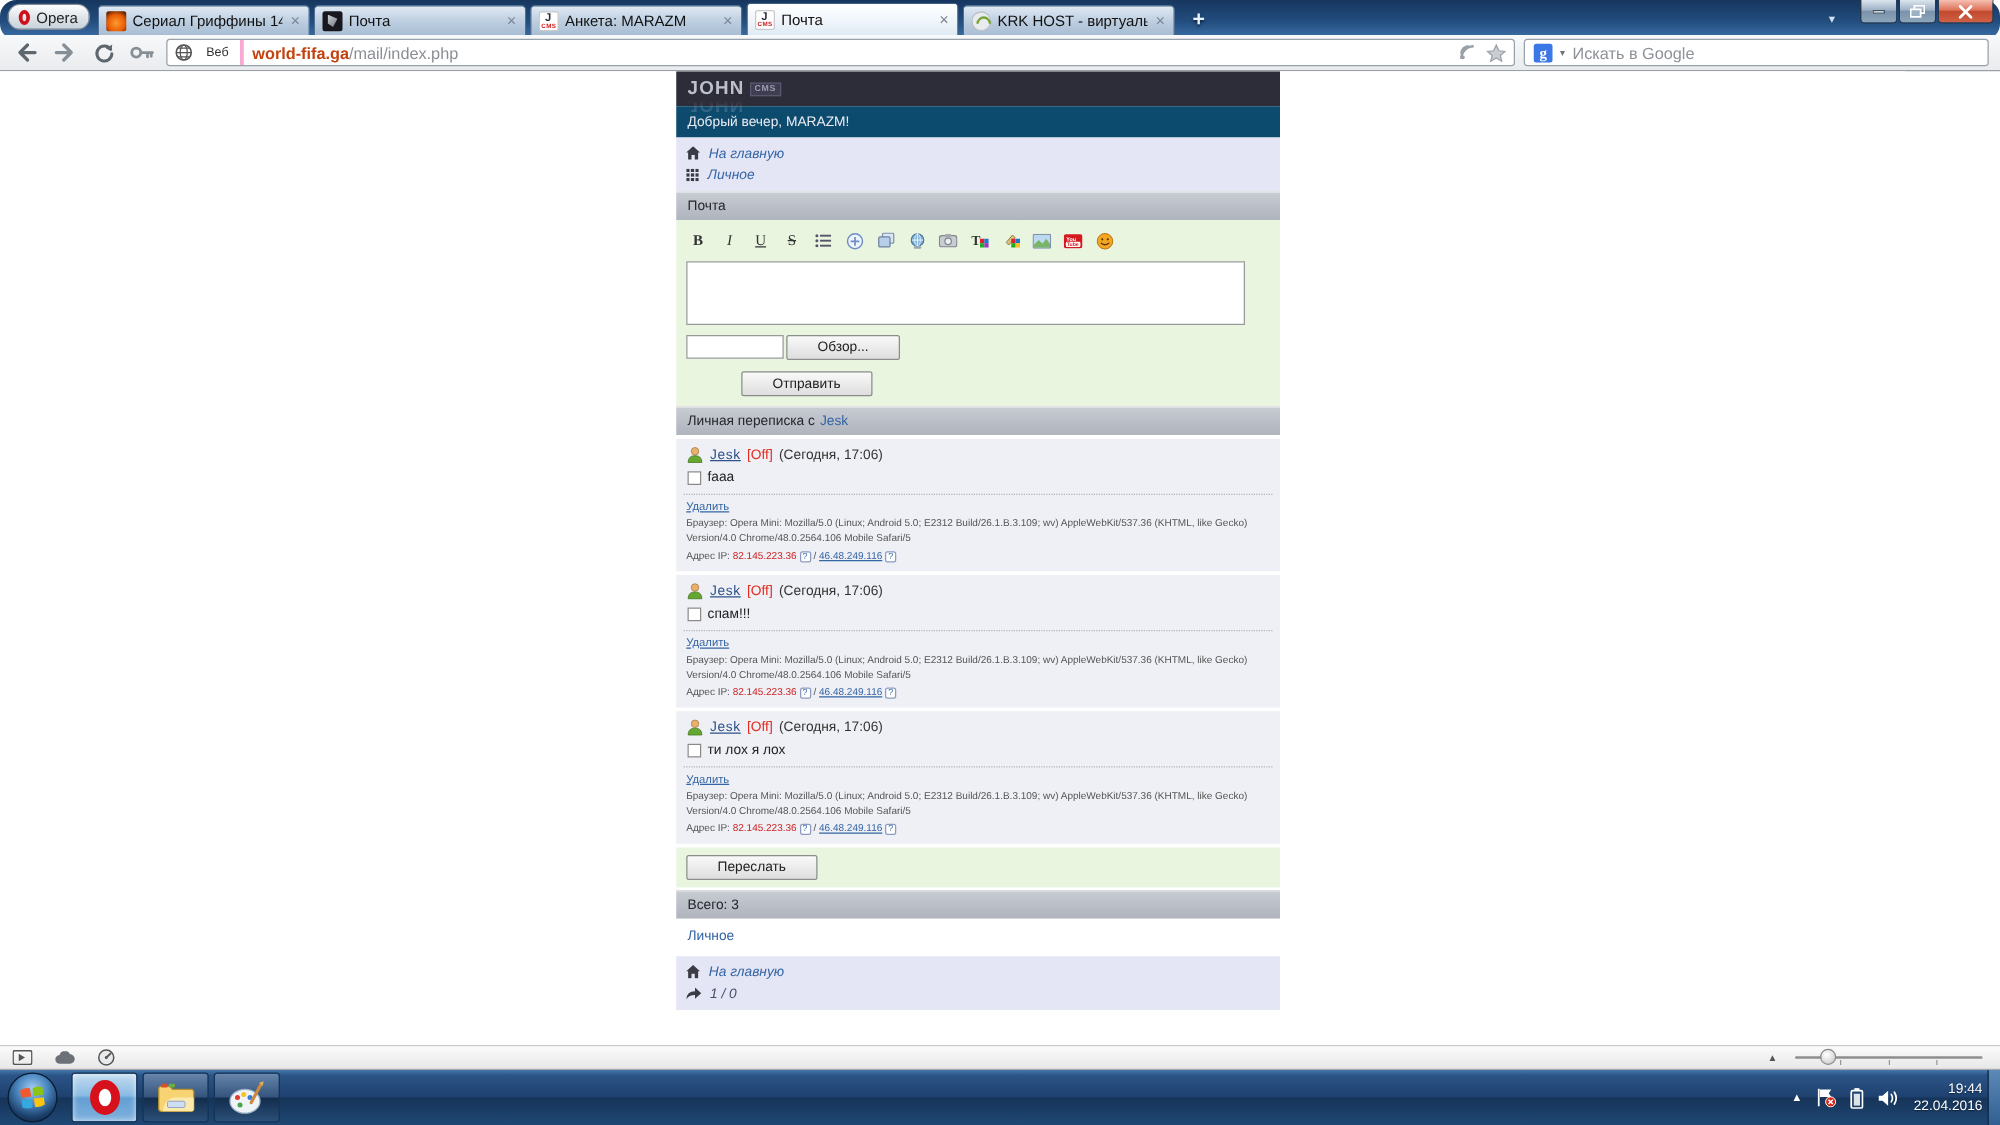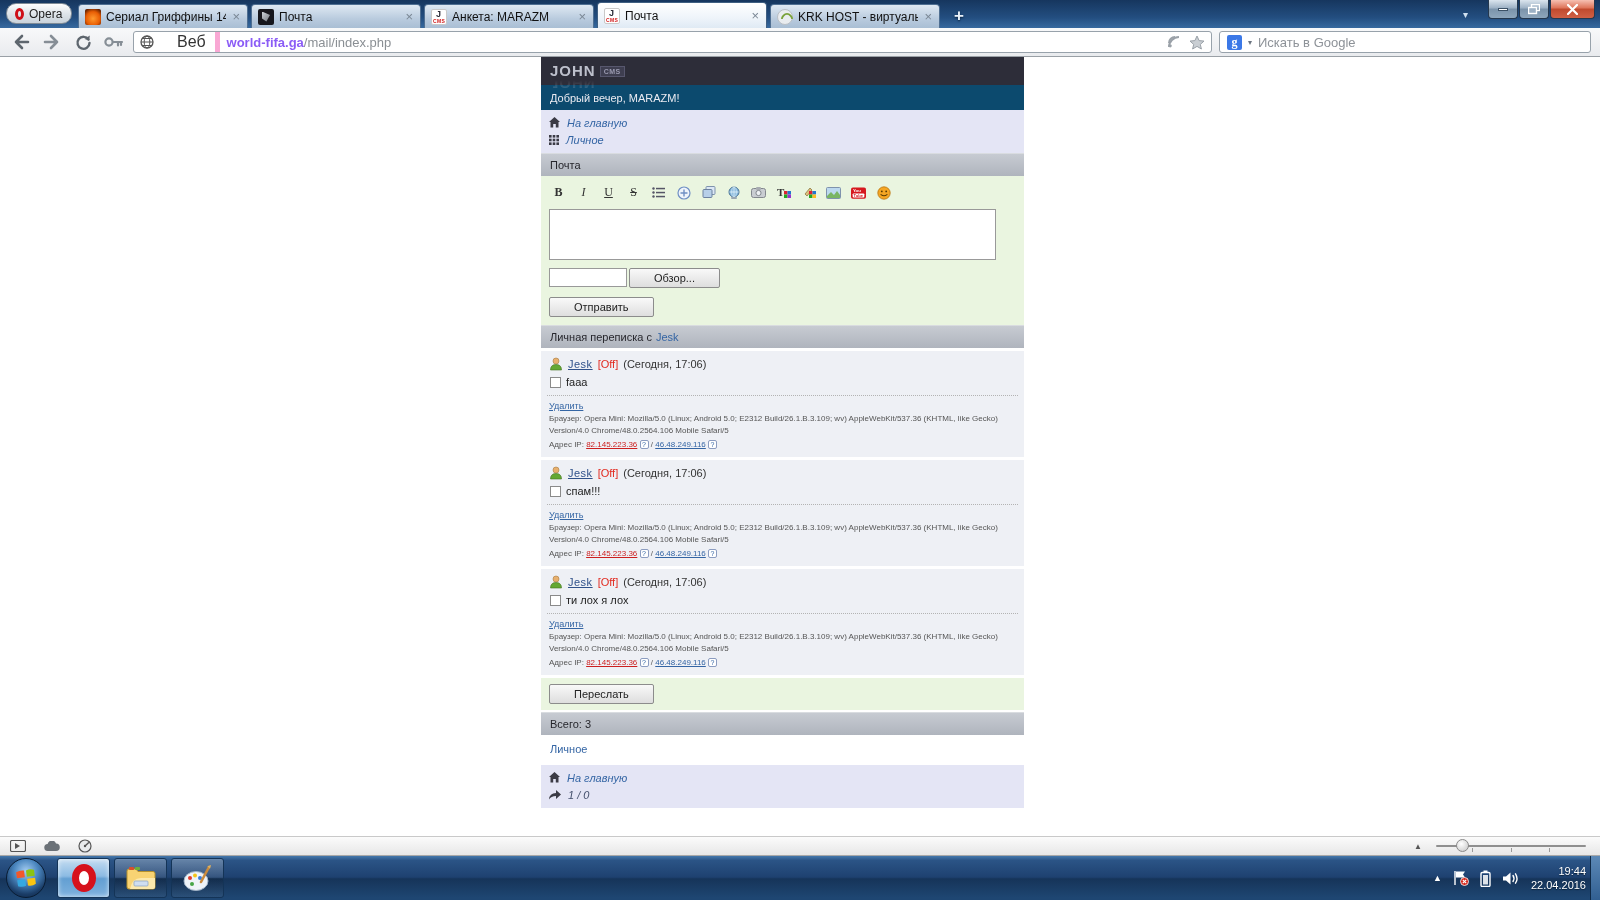--- a/index.html
+++ b/index.html
@@ -2,21 +2,21 @@
 <html><head>
 <meta charset="utf-8">
 <style>
   * { margin:0; padding:0; box-sizing:border-box; }
   html,body { width:1600px; height:900px; overflow:hidden; }
   body { font-family:"Liberation Sans", sans-serif; background:#fff; }
   .screen { position:relative; width:1600px; height:900px; background:#fff; }
 
   
   .titlebar { position:absolute; top:0; left:0; width:1600px; height:32px;
-    background:linear-gradient(#16365e,#234e80 55%,#3f74ab); }
+    background:linear-gradient(#16365e,#234e80 55%,#3f74ab);border-radius:13px; }
   .opera-btn { position:absolute; left:6px; top:3px; width:66px; height:21px;
     background:linear-gradient(#fefefe,#dfe5ea 50%,#c9d2da); border:1px solid #7f8b96;
     border-radius:10px; display:flex; align-items:center; gap:5px; padding:0 8px; font-size:12px; color:#222; }
   .opera-logo { width:9px; height:12px; border:3px solid #cf1019; border-radius:50%; }
   .tabs { position:absolute; left:78px; top:2px; display:flex; align-items:flex-end; height:26px; }
   .tab { width:170px; height:24px; margin-right:3px; border:1px solid #4f6f92; border-bottom:none;
     border-radius:4px 4px 0 0; background:linear-gradient(#dfe9f3,#b9cbde 60%,#a9bed4);
     display:flex; align-items:center; gap:5px; padding:0 6px; font-size:12px; color:#111; }
   .tab.active { height:26px; background:linear-gradient(#ffffff,#eef4fa 60%,#dfeaf4); border-color:#3f novo; border-color:#3f5f82; }
   .tab-title { flex:1; white-space:nowrap; overflow:hidden; }
@@ -41,24 +41,24 @@
     border-radius:0 0 4px 4px; margin-left:1px; display:flex; align-items:center; justify-content:center; }
   .winbtn.close { width:45px; background:linear-gradient(#f6c0b2,#dd7257 45%,#c04a2e 50%,#d06045); }
   .glyph-min { width:10px; height:3px; background:#fff; border:1px solid #3c5166; }
   
   .toolbar { position:absolute; top:28px; left:0; width:1600px; height:29px;
     background:linear-gradient(#f8f9fa,#e9ebee); border-bottom:1px solid #9aa0a6;
     display:flex; align-items:center; padding:0 9px; gap:7px; }
   .navbtn { width:24px; height:24px; display:flex; align-items:center; justify-content:center; }
   .addressbar { flex:1; height:22px; background:#fff; border:1px solid #98a2ab; border-radius:3px;
     display:flex; align-items:center; padding:0 6px; gap:7px; }
-  .web-badge { display:flex; align-items:center; gap:23px; font-size:16px; color:#333;
-    border-right:5px solid #f9a8d4; padding-right:9px; height:100%; }
+  .web-badge { display:flex; align-items:center; gap:11px; font-size:10px; color:#333;
+    border-right:3px solid #f9a8d4; padding-right:9px; height:100%; }
   .url { font-size:13px; white-space:nowrap; }
-  .url .domain { color:#8b5cf6; font-weight:bold; }
+  .url .domain { color:#c2410c; font-weight:bold; }
   .url .path { color:#8a8f94; }
   .address-right { margin-left:auto; display:flex; align-items:center; gap:8px; }
   .searchbar { width:372px; height:22px; background:#fff; border:1px solid #98a2ab; border-radius:3px;
     display:flex; align-items:center; padding:0 7px; gap:6px; }
   .gicon { width:15px; height:15px; background:#3b78e7; border-radius:2px; color:#fff;
     font-size:12px; font-weight:bold; font-family:"Liberation Serif", serif;
     display:flex; align-items:center; justify-content:center; }
   .search-dd { color:#6b7480; font-size:8px; }
   .search-input { flex:1; border:none; outline:none; font-size:13px; color:#333; font-family:inherit; background:transparent; }
   .search-input::placeholder { color:#8d9298; }
@@ -95,33 +95,33 @@
   .ebtn.i { font-style:italic; }
   .ebtn.u { text-decoration:underline; }
   .ebtn.s { text-decoration:line-through; }
   .compose-area { display:block; width:447px; height:51px; border:1px solid #999; background:#fff;
     resize:none; font-family:inherit; font-size:11px; padding:2px; }
   .file-row { margin:8px 0 0; display:flex; }
   .file-input { width:78px; height:19px; border:1px solid #999; background:#fff; }
   .btn { height:20px; background:linear-gradient(#f9f9f9,#dedede); border:1px solid #8c8c8c;
     border-radius:2px; font-size:11px; color:#222; padding:0 24px; font-family:inherit; }
   .browse-btn { margin-left:2px; }
-  .send-btn { margin-top:9px; }
+  .send-btn { margin-top:9px;margin-left:44px; }
 
   .msg { background:#eef0f5; margin-top:3px; padding:5px 8px 6px; }
   .msg-head { display:flex; align-items:center; gap:5px; height:15px; }
   .author { color:#30518a; text-decoration:underline; letter-spacing:.5px; }
   .off { color:#e22a1f; }
   .time { color:#333; }
   .msg-text-row { display:flex; align-items:center; gap:5px; margin:5px 0 7px 1px; }
   .checkbox { width:11px; height:11px; background:#fff; border:1px solid #8a8a8a; display:inline-block; }
   .dotted { border-top:1px dotted #b3b3b3; margin:2px -2px 3px; }
   .del { font-size:9px; color:#3465a4; text-decoration:underline; }
   .meta { font-size:8px; color:#555; line-height:1.5; margin-top:2px; }
-  .ip-red { color:#cc1f1f; text-decoration:underline; }
+  .ip-red { color:#cc1f1f; }
   .ip-blue { color:#3465a4; text-decoration:underline; }
   .qbox { display:inline-block; width:9px; height:9px; border:1px solid #8b9cc0; color:#3465a4;
     font-size:7px; line-height:8px; text-align:center; border-radius:2px; background:#fff; }
 
   .forward-row { background:#eaf5e0; padding:6px 8px; margin-top:3px; }
   .total-bar { margin-top:2px; }
   .links-block { background:#fff; padding:7px 9px 8px; line-height:15px; }
   .links-block a { display:block; }
 
   

